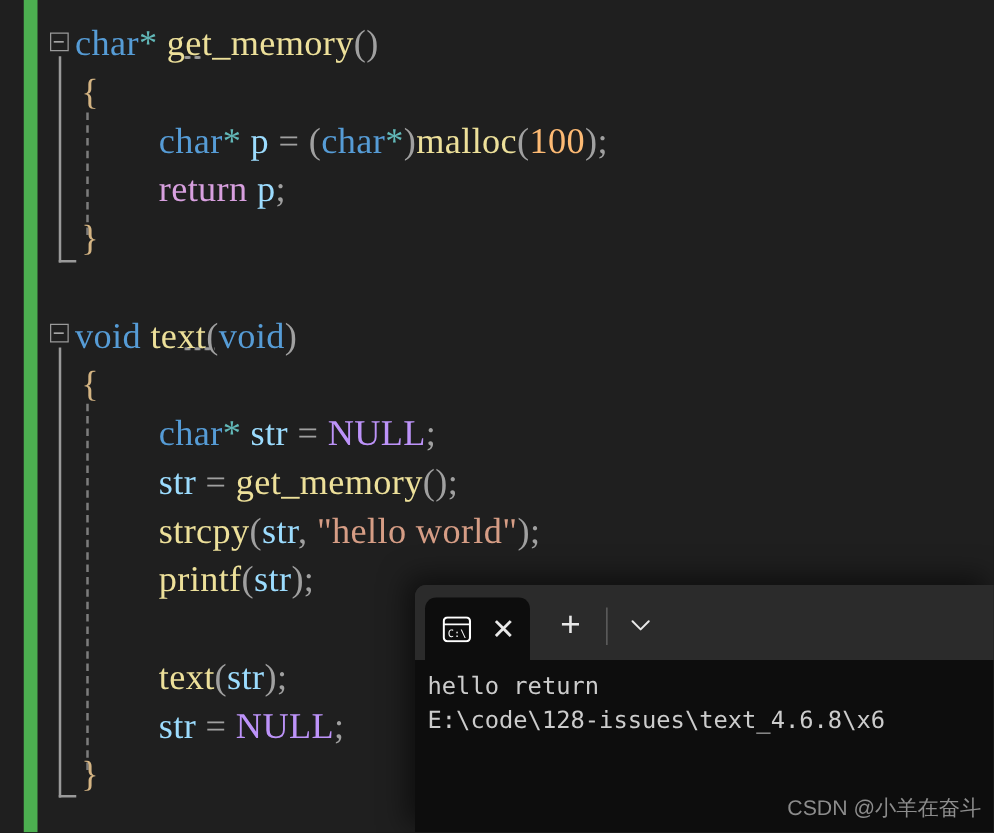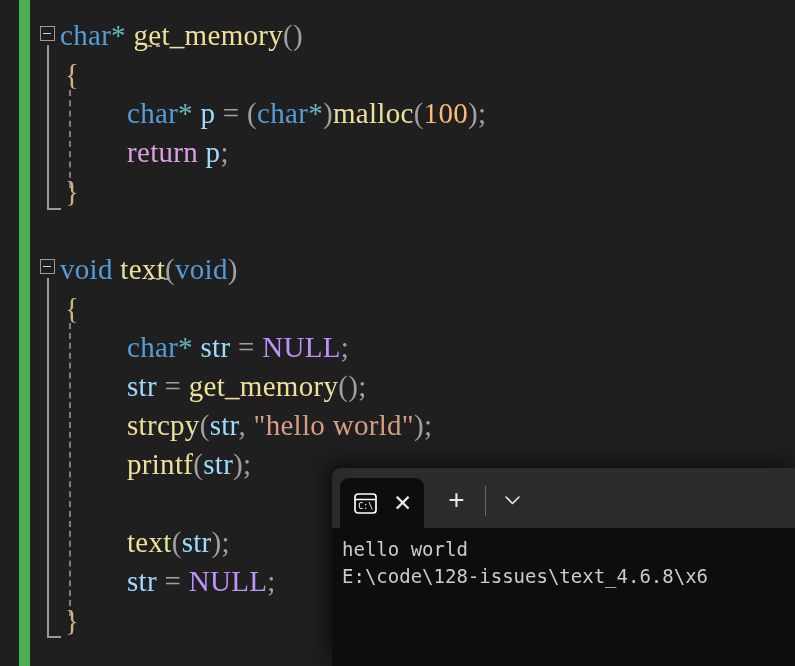--- a/index.html
+++ b/index.html
@@ -263,17 +263,18 @@
     <span class="term-newtab">+</span>
     <span class="term-divider"></span>
     <span class="term-chevron">
       <svg width="17" height="11" viewBox="0 0 17 11" aria-hidden="true">
         <polyline points="2,2 8.5,8.5 15,2" fill="none" stroke="#e8e8e8" stroke-width="1.6" stroke-linecap="round" stroke-linejoin="round"></polyline>
       </svg>
     </span>
   </div>
 
   <div class="term-body">
-    <div class="term-line">hello world</div>
+    <div class="term-line">hello return</div>
     <div class="term-line">E:\code\128-issues\text_4.6.8\x6</div>
   </div>
 
+  <div class="watermark">CSDN @小羊在奋斗</div>
 </div>
 
 </body></html>

